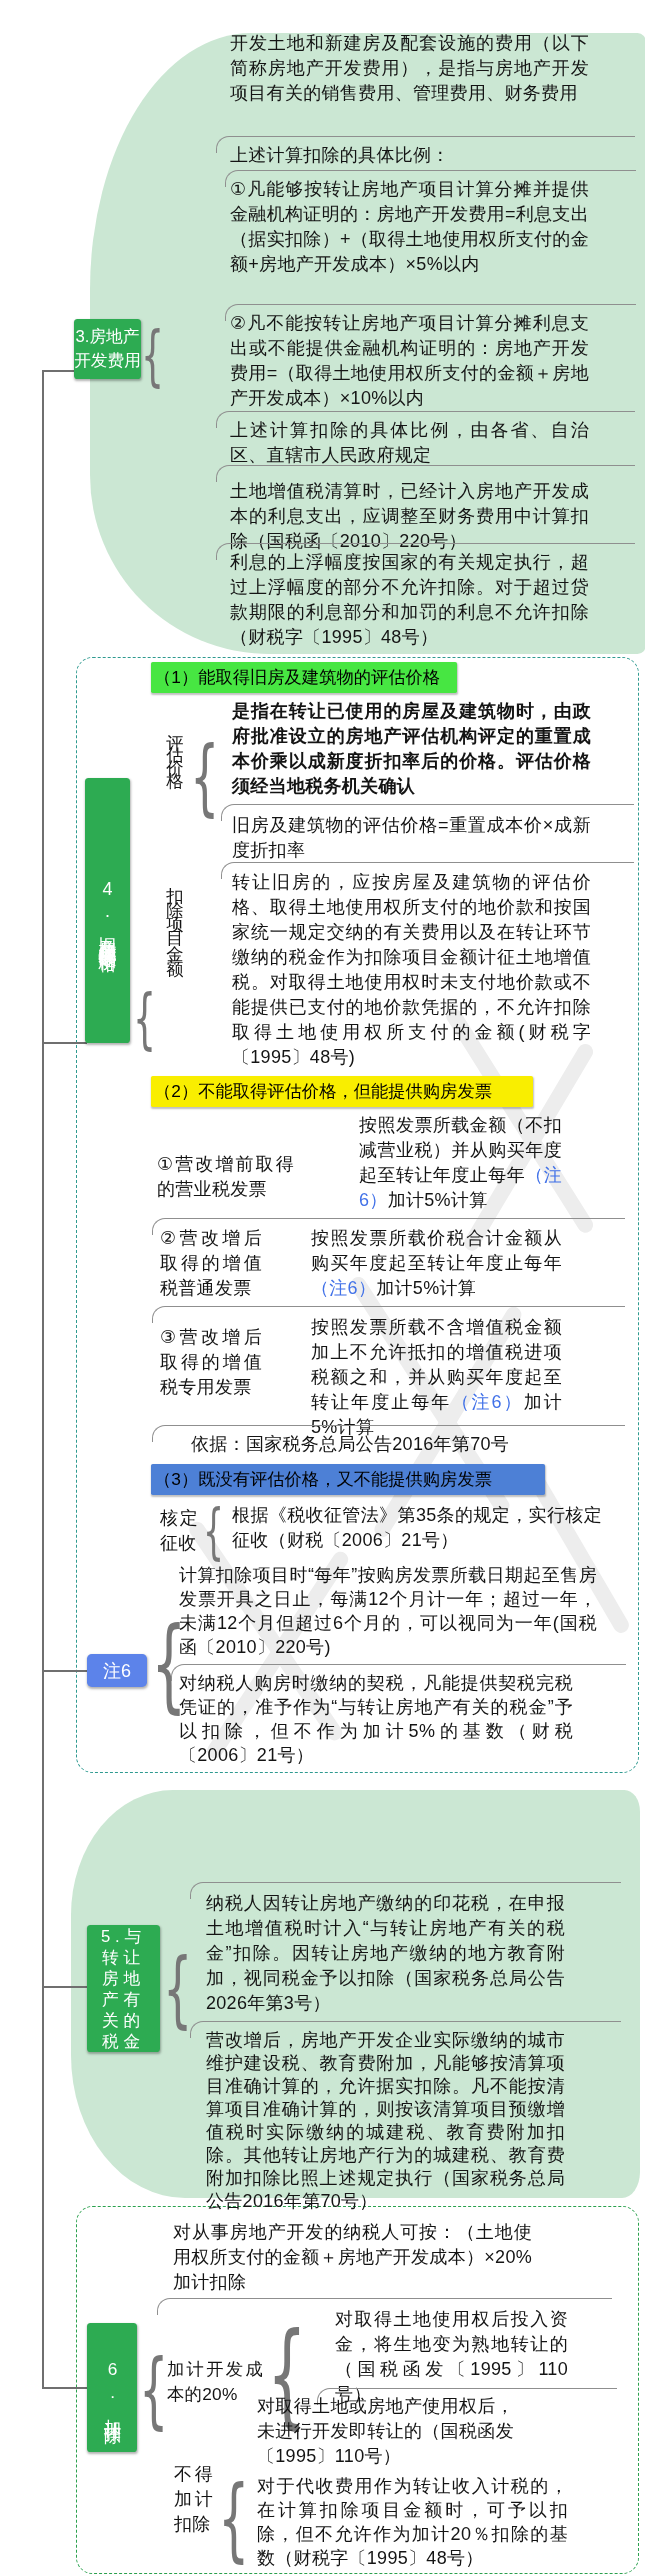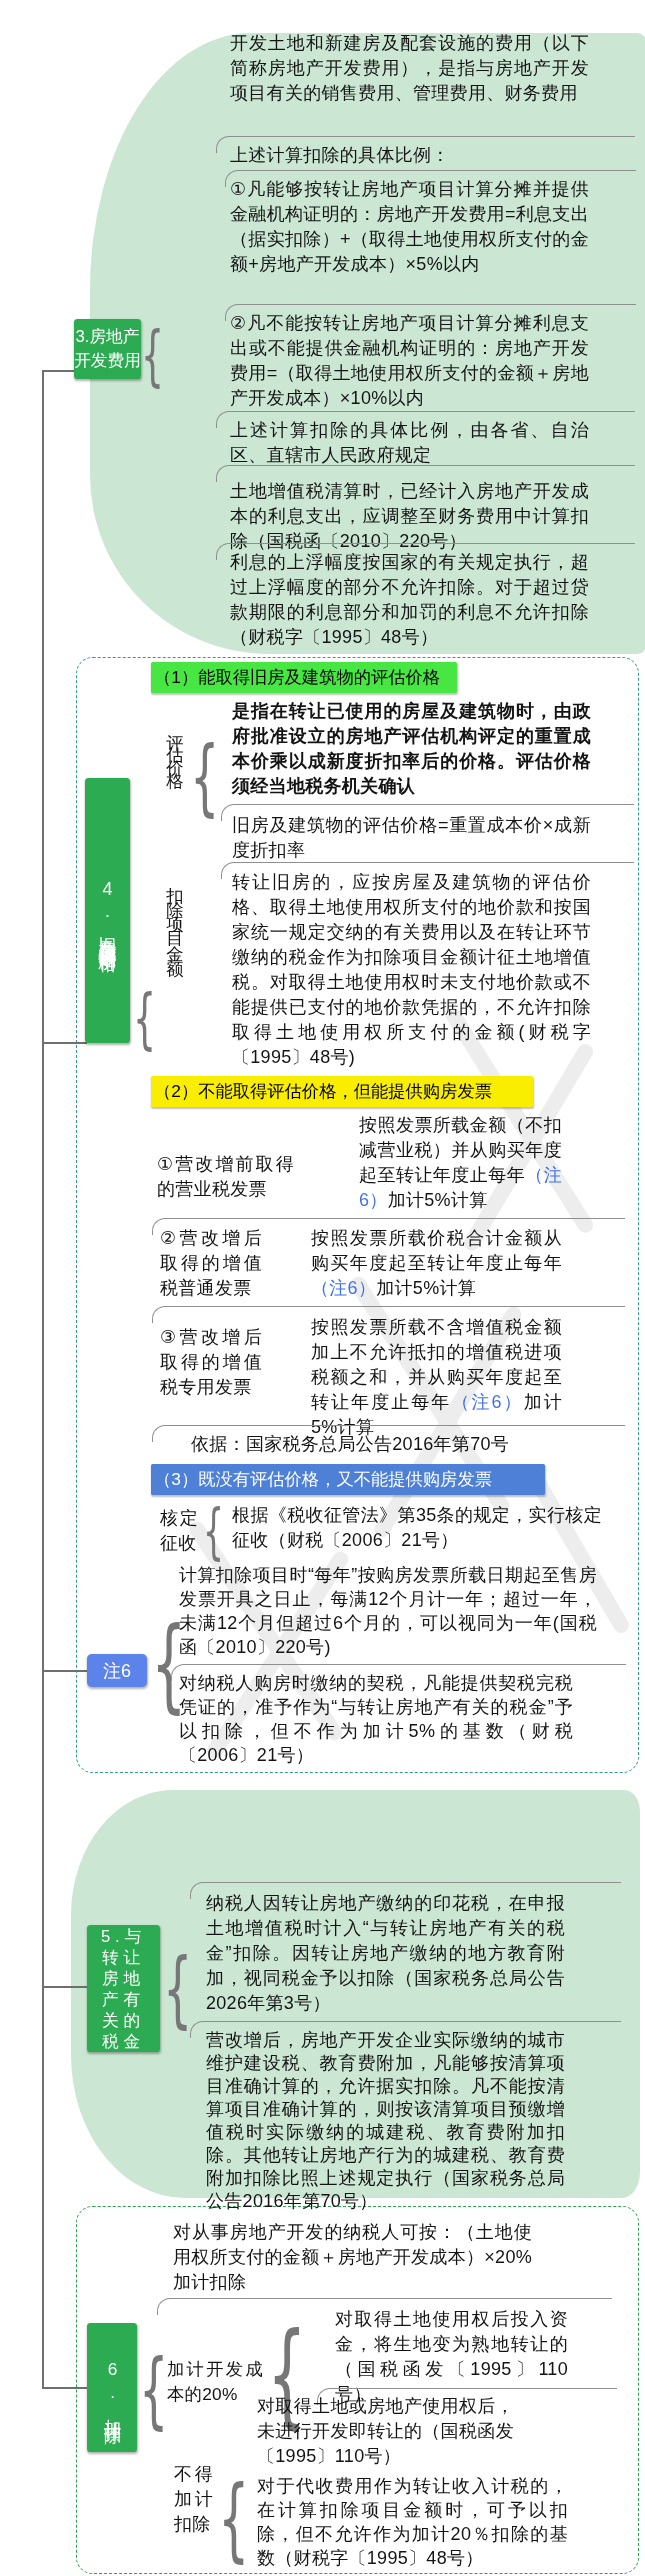--- a/index.html
+++ b/index.html
@@ -13,21 +13,21 @@
          box-shadow:0.6px 1.2px 2.4px rgba(0,0,0,.3);display:flex;align-items:center;justify-content:center;
          text-align:center;font-size:16.7px;line-height:24px;}
   .vnode{writing-mode:vertical-rl;text-orientation:upright;line-height:1;}
   .txt{position:absolute;font-size:18px;line-height:25px;letter-spacing:0.3px;text-align:justify;}
   .lh40{line-height:24px;} .lh38{line-height:23px;}
   .vtxt{position:absolute;writing-mode:vertical-rl;text-orientation:upright;font-size:17.3px;}
   .hdr{position:absolute;height:31px;line-height:31px;font-size:17.3px;padding:0 3px;box-sizing:border-box;
        border-radius:1.8px;box-shadow:0.6px 1.2px 1.8px rgba(0,0,0,.25);white-space:nowrap;overflow:hidden;}
   .hdr.green{background:#47e642;color:#000;}
   .hdr.yellow{background:#f9ee00;color:#000;}
-  .hdr.blue{background:#4d80d6;color:#ffffff;}
+  .hdr.blue{background:#4d80d6;color:#000000;}
   .bluebox{position:absolute;background:#5c83ea;color:#fff;border-radius:4.8px;display:flex;
            align-items:center;justify-content:center;font-size:18px;box-shadow:0.6px 1.2px 2.4px rgba(0,0,0,.3);}
   .div-line{position:absolute;border-top:1.8px solid #8f8f8f;border-left:1.8px solid #8f8f8f;
             border-top-left-radius:13px;height:15.5px;}
   .brace{position:absolute;color:#777;font-family:"DejaVu Sans",sans-serif;transform:scaleX(.55);
          transform-origin:left top;line-height:1;}
   .note-ref{color:#4171e8;}
   .wm{position:absolute;left:0;top:0;pointer-events:none;}
 </style>
 </head>

